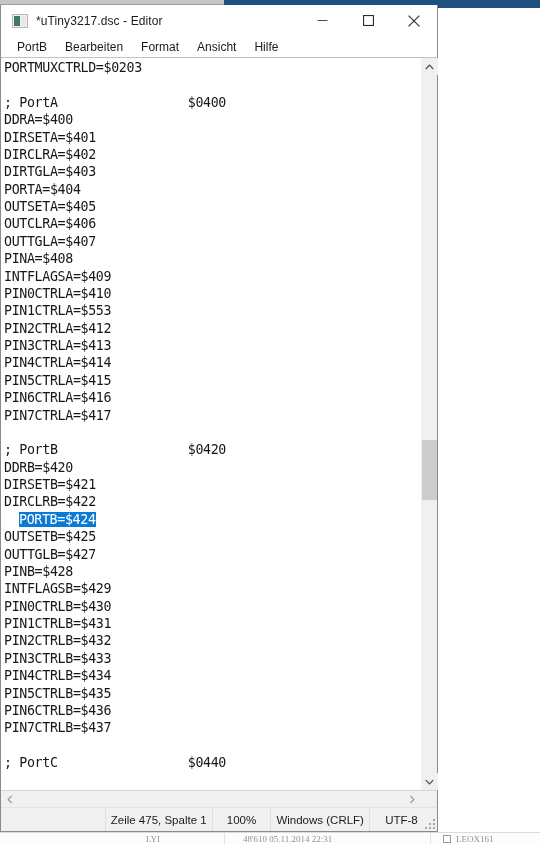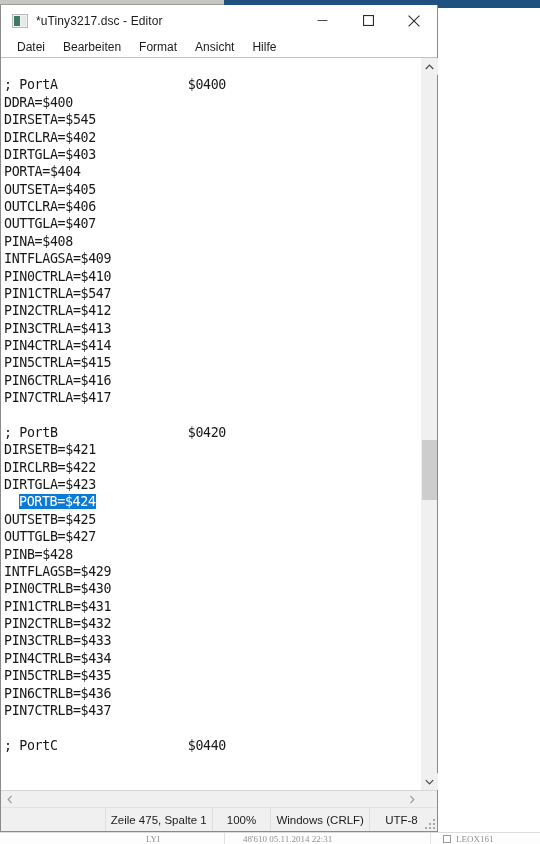--- a/index.html
+++ b/index.html
@@ -311,54 +311,55 @@
         <button class="win-btn">
           <svg width="12" height="12" viewBox="0 0 12 12">
             <line x1="0.6" y1="0.6" x2="11.4" y2="11.4" stroke="#2c2c2c" stroke-width="1.1"></line>
             <line x1="11.4" y1="0.6" x2="0.6" y2="11.4" stroke="#2c2c2c" stroke-width="1.1"></line>
           </svg>
         </button>
       </div>
     </div>
 
     <div class="menubar" id="menubar">
-        <div class="menu-item">Datei</div>
+        <div class="menu-item">PortB</div>
         <div class="menu-item">Bearbeiten</div>
         <div class="menu-item">Format</div>
         <div class="menu-item">Ansicht</div>
         <div class="menu-item">Hilfe</div>
       </div>
 
     <div class="editor-body">
       <div class="text-area" id="text-area">
+          <div class="code-line"><span class="sel">PORTMUXCTRLD=$0203</span></div>
           <div class="code-line"><span class="sel">&nbsp;</span></div>
           <div class="code-line"><span class="sel">; PortA                 $0400</span></div>
           <div class="code-line"><span class="sel">DDRA=$400</span></div>
-          <div class="code-line"><span class="sel">DIRSETA=$545</span></div>
+          <div class="code-line"><span class="sel">DIRSETA=$401</span></div>
           <div class="code-line"><span class="sel">DIRCLRA=$402</span></div>
           <div class="code-line"><span class="sel">DIRTGLA=$403</span></div>
           <div class="code-line"><span class="sel">PORTA=$404</span></div>
           <div class="code-line"><span class="sel">OUTSETA=$405</span></div>
           <div class="code-line"><span class="sel">OUTCLRA=$406</span></div>
           <div class="code-line"><span class="sel">OUTTGLA=$407</span></div>
           <div class="code-line"><span class="sel">PINA=$408</span></div>
           <div class="code-line"><span class="sel">INTFLAGSA=$409</span></div>
           <div class="code-line"><span class="sel">PIN0CTRLA=$410</span></div>
-          <div class="code-line"><span class="sel">PIN1CTRLA=$547</span></div>
+          <div class="code-line"><span class="sel">PIN1CTRLA=$553</span></div>
           <div class="code-line"><span class="sel">PIN2CTRLA=$412</span></div>
           <div class="code-line"><span class="sel">PIN3CTRLA=$413</span></div>
           <div class="code-line"><span class="sel">PIN4CTRLA=$414</span></div>
           <div class="code-line"><span class="sel">PIN5CTRLA=$415</span></div>
           <div class="code-line"><span class="sel">PIN6CTRLA=$416</span></div>
           <div class="code-line"><span class="sel">PIN7CTRLA=$417</span></div>
           <div class="code-line"><span class="sel">&nbsp;</span></div>
           <div class="code-line"><span class="sel">; PortB                 $0420</span></div>
+          <div class="code-line"><span class="sel">DDRB=$420</span></div>
           <div class="code-line"><span class="sel">DIRSETB=$421</span></div>
           <div class="code-line"><span class="sel">DIRCLRB=$422</span></div>
-          <div class="code-line"><span class="sel">DIRTGLA=$423</span></div>
           <div class="code-line selected"><span class="sel">PORTB=$424</span></div>
           <div class="code-line"><span class="sel">OUTSETB=$425</span></div>
           <div class="code-line"><span class="sel">OUTTGLB=$427</span></div>
           <div class="code-line"><span class="sel">PINB=$428</span></div>
           <div class="code-line"><span class="sel">INTFLAGSB=$429</span></div>
           <div class="code-line"><span class="sel">PIN0CTRLB=$430</span></div>
           <div class="code-line"><span class="sel">PIN1CTRLB=$431</span></div>
           <div class="code-line"><span class="sel">PIN2CTRLB=$432</span></div>
           <div class="code-line"><span class="sel">PIN3CTRLB=$433</span></div>
           <div class="code-line"><span class="sel">PIN4CTRLB=$434</span></div>

